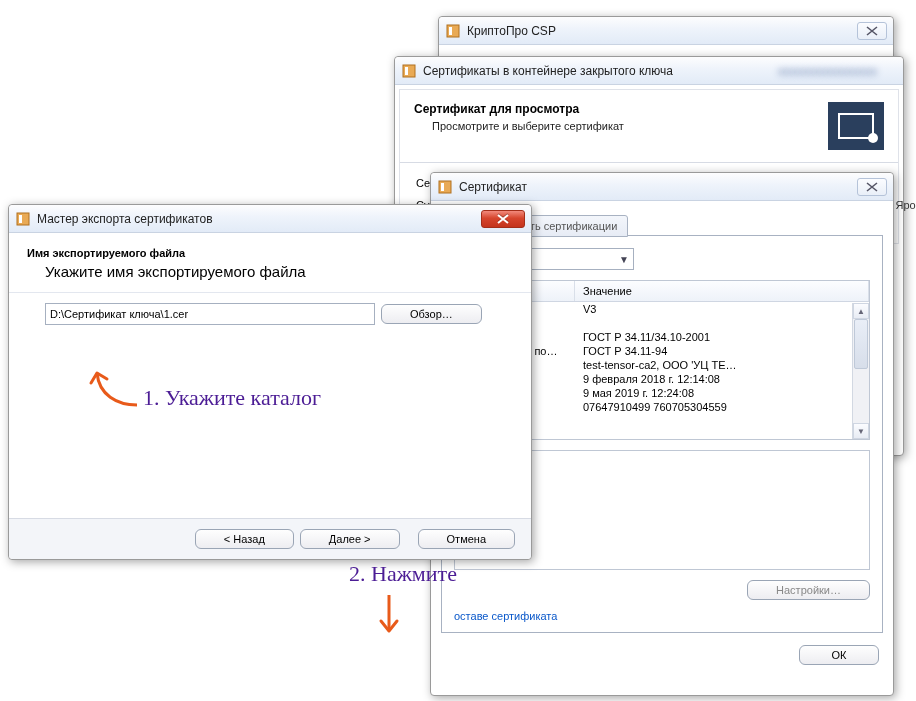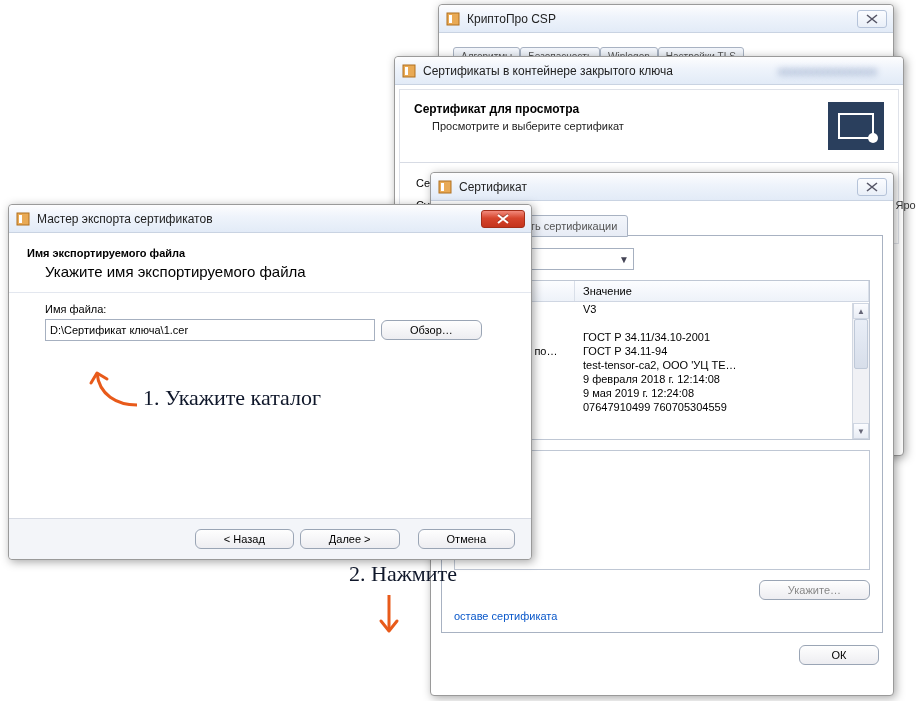--- a/index.html
+++ b/index.html
@@ -59,21 +59,21 @@
     color: #fff;
   }
   .winbtn.close svg { filter: drop-shadow(0 -1px 0 rgba(0,0,0,0.3)); }
   .client {
     background:#fff;
     border:1px solid #dfe2e9;
     margin:4px;
     padding:0;
   }
   
-  #win-csp { left: 438px; top: 4px; width: 456px; height: 70px; z-index: 1; }
+  #win-csp { left: 438px; top: 16px; width: 456px; height: 70px; z-index: 1; }
   #win-container { left: 394px; top: 56px; width: 510px; height: 400px; z-index: 2; }
   #win-cert { left: 430px; top: 172px; width: 464px; height: 524px; z-index: 3; }
   #win-wizard { left: 8px; top: 204px; width: 524px; height: 356px; z-index: 4; }
 
   
   .tabstrip { display:flex; gap:0; padding: 6px 6px 0 6px; }
   .tab {
     padding: 4px 10px;
     border:1px solid #a8b2c2;
     border-bottom:1px solid #fff;
@@ -183,21 +183,21 @@
     display:flex; justify-content:flex-end; gap:6px;
     background:#f3f5f9;
     border-bottom-left-radius:4px;border-bottom-right-radius:4px;
   }
 
   
   .anno {
     position:absolute;
     font-family: "Comic Sans MS", "Segoe Script", cursive;
     font-size: 22px;
-    color: #0f172a;
+    color: #4c1d95;
     z-index: 10;
     pointer-events:none;
     white-space:nowrap;
   }
   .arrow-svg { position:absolute; z-index:10; pointer-events:none; }
 
   .select {
     border:1px solid #a6b0c0; height:22px;
     display:flex;align-items:center;justify-content:space-between;
     padding:0 4px 0 6px; background:#fff;
@@ -357,21 +357,21 @@
           <div class="track">
               <div class="thumb"></div>
             </div>
           <div class="btn bottom">▼</div>
         </div>
       </div>
 
       <div class="detail-box" style="margin-top:10px"></div>
 
       <div style="display:flex;justify-content:flex-end;gap:6px;margin-top:10px;">
-        <button class="std-button" disabled="">Укажите…</button>
+        <button class="std-button" disabled="">Настройки…</button>
       </div>
       <div style="margin-top:10px">
         <span class="link">оставе сертификата </span>
       </div>
     </div>
     <div style="display:flex;justify-content:flex-end;padding:12px 4px 10px 4px;">
       <button class="std-button" style="min-width:80px">ОК</button>
     </div>
   </div>
 </div>
@@ -393,21 +393,20 @@
           </svg>
       </span>
     </span>
   </div>
   <div class="wizard-head">
     <div style="font-weight:bold;font-size:11px">Имя экспортируемого файла</div>
     <div style="margin:4px 0 0 18px;font-size:15px">Укажите имя экспортируемого файла</div>
   </div>
   <div style="border-top:1px solid #e3e7ef;margin:10px 0 0 0;"></div>
   <div class="wizard-body">
-    <div style="margin-bottom:4px">Имя файла:</div>
     <div style="display:flex;align-items:center;">
       <input class="text-input" type="text" value="D:\Сертификат ключа\1.cer" style="">
       <button class="std-button browse-btn">Обзор…</button>
     </div>
   </div>
   <div class="wizard-footer">
     <button class="std-button">&lt; Назад</button>
     <button class="std-button">Далее &gt;</button>
     <span style="width:6px"></span>
     <button class="std-button">Отмена</button>

